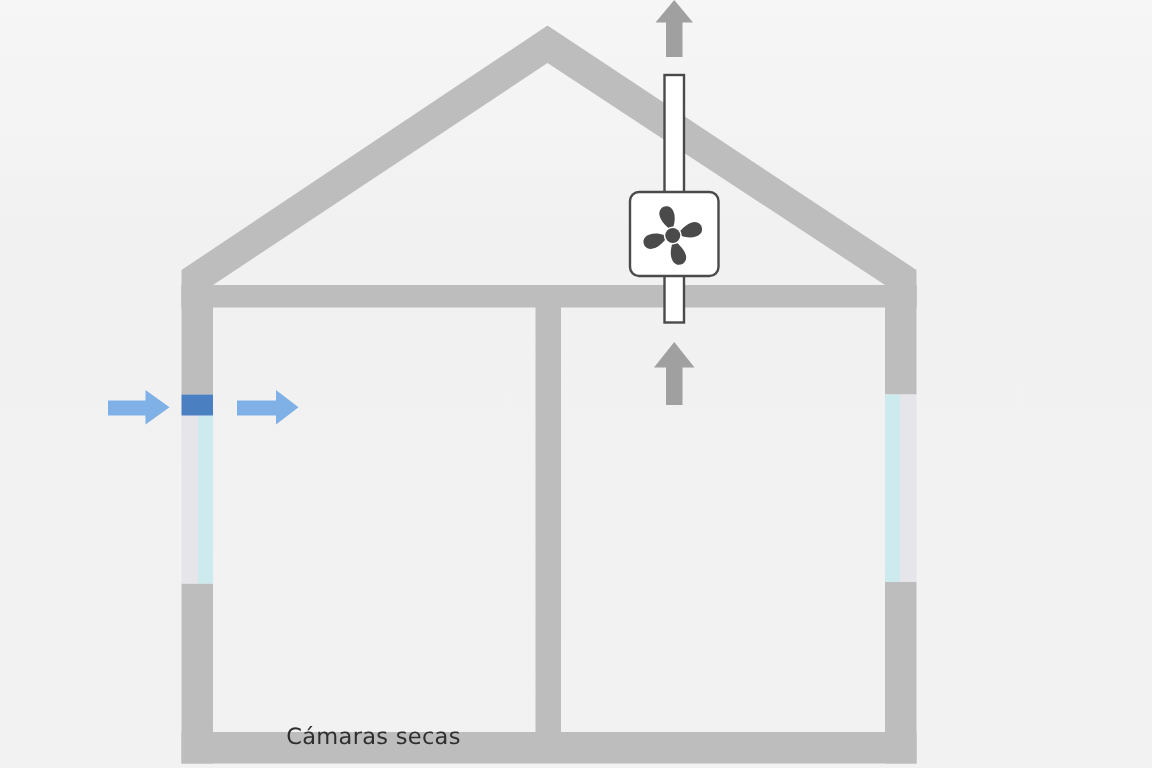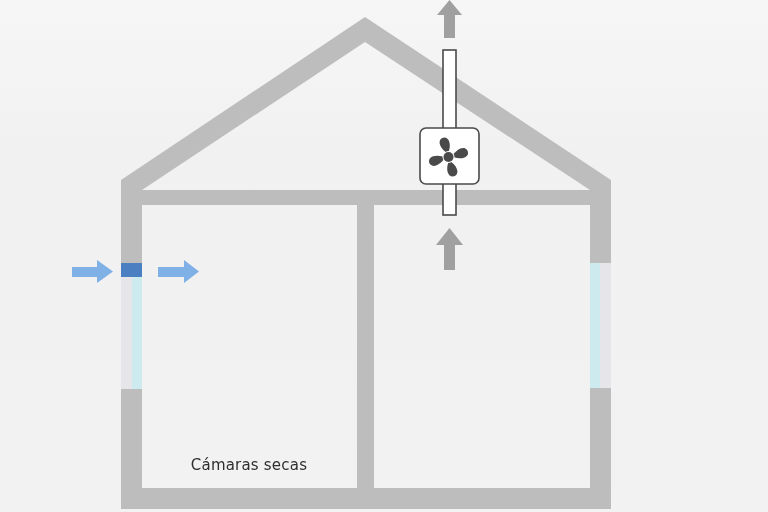--- a/index.html
+++ b/index.html
@@ -48,14 +48,14 @@
       <path d="M0,-4 C-4,-10 -6,-18 0,-20 C7,-21 8,-12 2,-5 Z" transform="rotate(160)"></path>
       <path d="M0,-4 C-4,-10 -6,-18 0,-20 C7,-21 8,-12 2,-5 Z" transform="rotate(250)"></path>
       <circle r="6" fill="#ffffff"></circle>
       <circle r="5" fill="#4a4a4a"></circle>
     </g>
 
     <polygon points="444,270 444,245 436,245 449.5,228 463,245 455,245 455,270" fill="#a0a0a0"></polygon>
     <polygon points="444,38 444,15 437,15 449.5,0 462,15 455,15 455,38" fill="#a0a0a0"></polygon>
   </svg>
 
-  <div class="label" style="left:249px; top:456px;">Cámaras secas</div>
+  <div class="label" style="left:249px; top:482px;">Cámaras secas</div>
 </div>
 
 </body></html>

